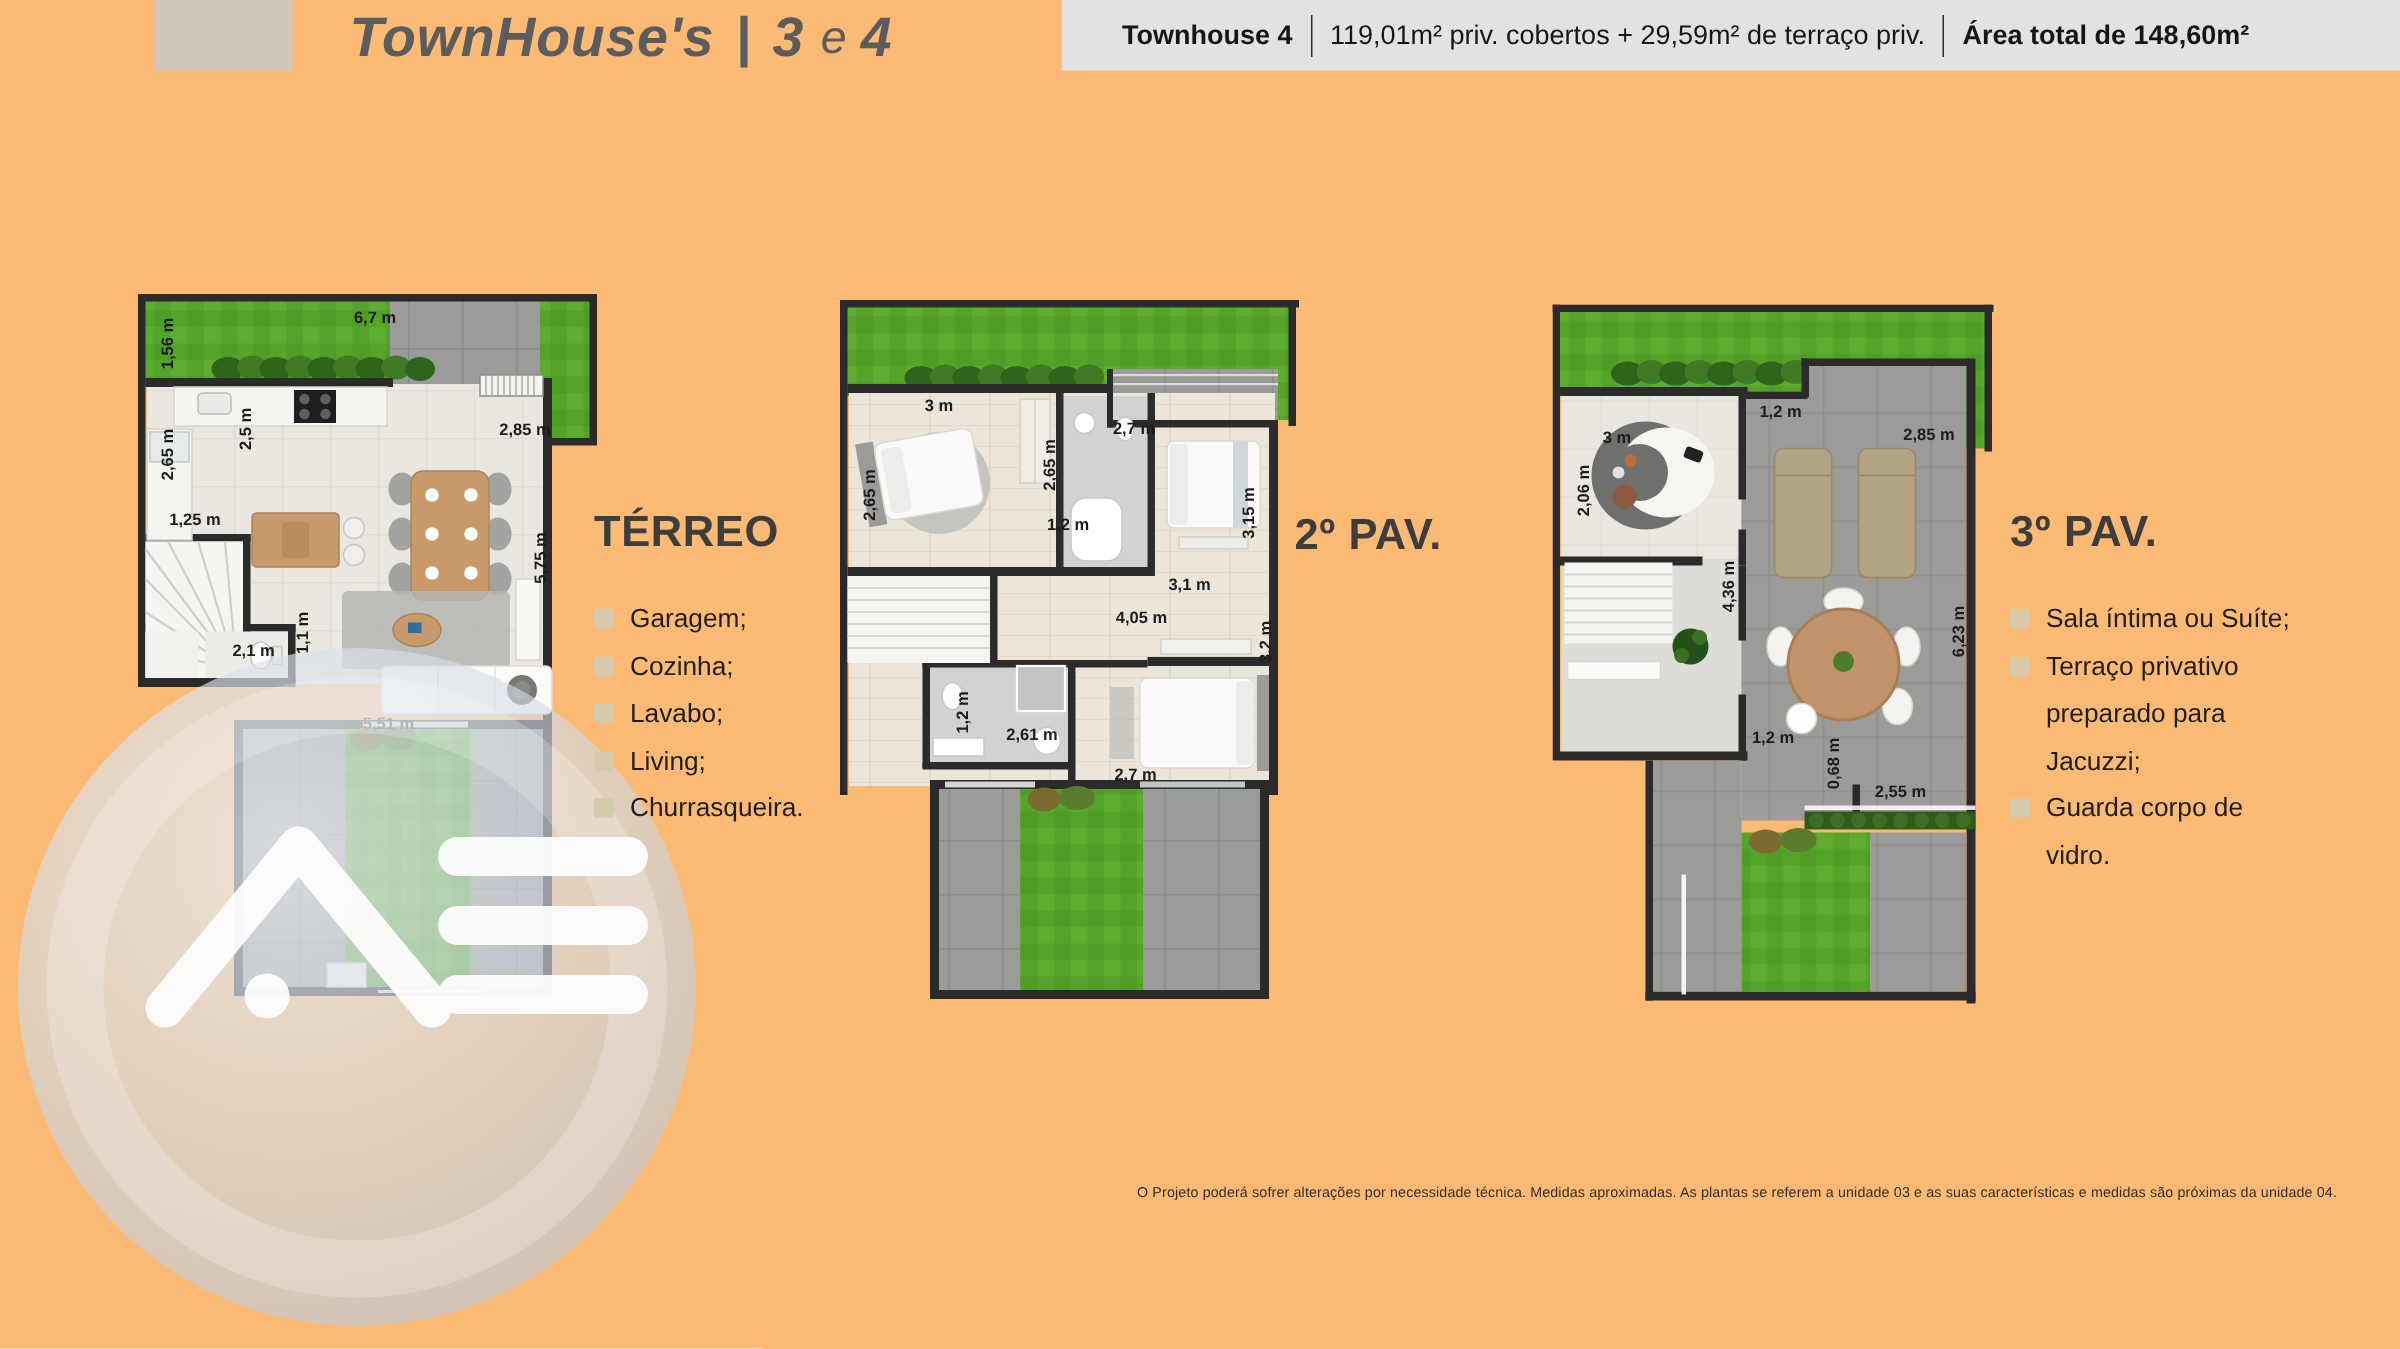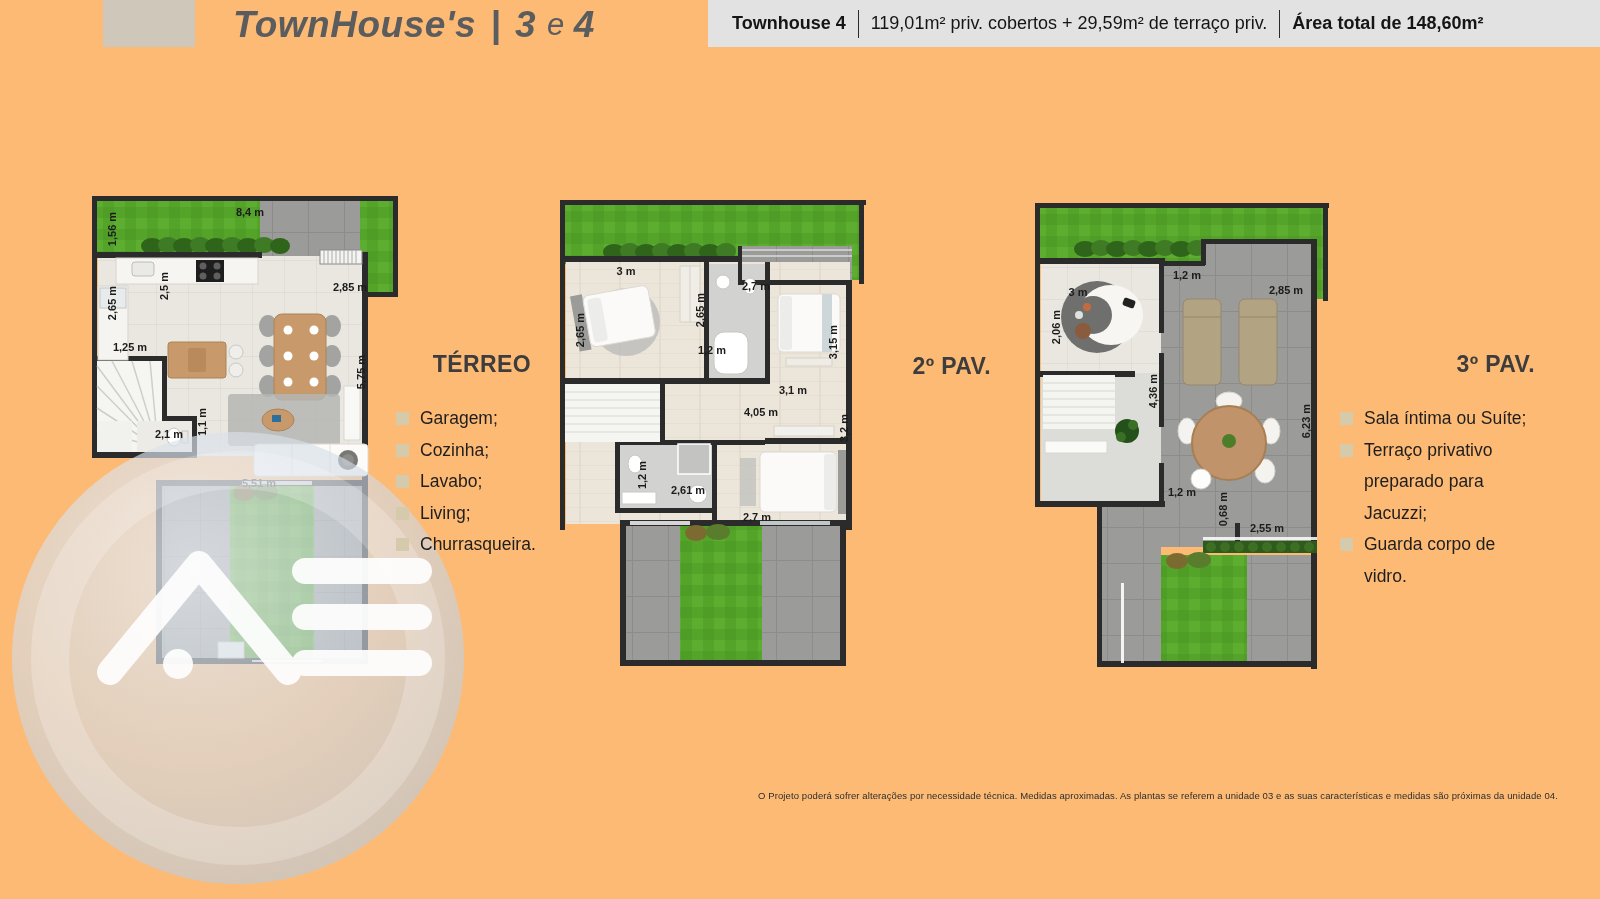--- a/index.html
+++ b/index.html
@@ -6,32 +6,32 @@
   .page{position:relative;width:1600px;height:899px;background:#fdba74;overflow:hidden;
         font-family:"Liberation Sans",sans-serif;}
   
   .brand-square{position:absolute;left:103px;top:0;width:92px;height:47px;background:#cfc8ba;}
   .title{position:absolute;left:233px;top:0;height:50px;display:flex;align-items:center;
          font-style:italic;font-weight:bold;font-size:37px;color:#5a5c5e;letter-spacing:0.5px;}
   .title .conj{font-weight:normal;font-size:31px;margin:0 9px;}
   .title .sep{margin:0 14px;font-weight:bold;}
   .title .num{margin-right:2px;}
   .header-bar{position:absolute;left:708px;top:0;right:0;height:47px;background:#e2e2e2;
-              display:flex;align-items:center;padding-left:24px;font-size:18px;color:#151515;}
+              display:flex;align-items:center;padding-left:40px;font-size:18px;color:#151515;}
   .header-bar .hsep{width:1px;height:28px;background:#2a2a2a;margin:0 12px;}
   .hb-bold{font-weight:bold;}
   
   .plan{position:absolute;z-index:1;}
   .plan svg{display:block;}
   .mlabel{position:absolute;transform:translate(-50%,-50%);font-size:11px;font-weight:bold;
           color:#1c1c1c;white-space:nowrap;z-index:10;}
   .mlabel.v{transform:translate(-50%,-50%) rotate(-90deg);}
   
   .panel{position:absolute;z-index:10;}
-  .panel h2{margin:12px 0 25px 0;font-size:23px;font-weight:bold;color:#3d3d3d;letter-spacing:0.4px;text-align:right;}
+  .panel h2{margin:0 0 25px 0;font-size:29px;font-weight:bold;color:#3d3d3d;letter-spacing:0.4px;}
   .panel ul{list-style:none;margin:0;padding:0;}
   .panel li{position:relative;padding-left:24px;font-size:17.5px;color:#1e1e1e;line-height:31.5px;}
   .panel .bullet{position:absolute;left:0;top:9px;width:13px;height:13px;background:#d5caac;}
   
   .watermark{position:absolute;left:8px;top:430px;width:464px;height:456px;z-index:5;pointer-events:none;}
   
   .disclaimer{position:absolute;top:770px;right:42px;font-size:9.5px;color:#2d2d2d;
               letter-spacing:0.1px;z-index:10;margin-top:20px;}
 </style>
 </head>
@@ -171,21 +171,21 @@
       <g>
         <rect x="70" y="290" width="68" height="172" fill="url(#p1t)"></rect>
         <rect x="138" y="290" width="84" height="172" fill="url(#p1g)"></rect>
         <rect x="222" y="290" width="48" height="172" fill="url(#p1t)"></rect>
         <ellipse cx="152" cy="297" rx="11" ry="8" fill="#7c6b31"></ellipse>
         <ellipse cx="174" cy="296" rx="12" ry="8" fill="#5a7c2d"></ellipse>
         <rect x="126" y="446" width="26" height="16" fill="#f1f1ef" stroke="#c9c9c4"></rect>
         <rect x="160" y="464" width="70" height="2" fill="#ffffff" opacity="0.8"></rect>
       </g>
     </svg>
-    <span class="mlabel" style="left:158px;top:16px;">8,4 m</span>
+    <span class="mlabel" style="left:158px;top:16px;">6,7 m</span>
     <span class="mlabel v" style="left:20px;top:33px;">1,56 m</span>
     <span class="mlabel v" style="left:72px;top:90px;">2,5 m</span>
     <span class="mlabel v" style="left:20px;top:107px;">2,65 m</span>
     <span class="mlabel" style="left:38px;top:151px;">1,25 m</span>
     <span class="mlabel" style="left:258px;top:91px;">2,85 m</span>
     <span class="mlabel v" style="left:269px;top:176px;">5,75 m</span>
     <span class="mlabel" style="left:77px;top:238px;">2,1 m</span>
     <span class="mlabel v" style="left:110px;top:226px;">1,1 m</span>
     <span class="mlabel" style="left:167px;top:287px;">5,51 m</span>
   </div>

